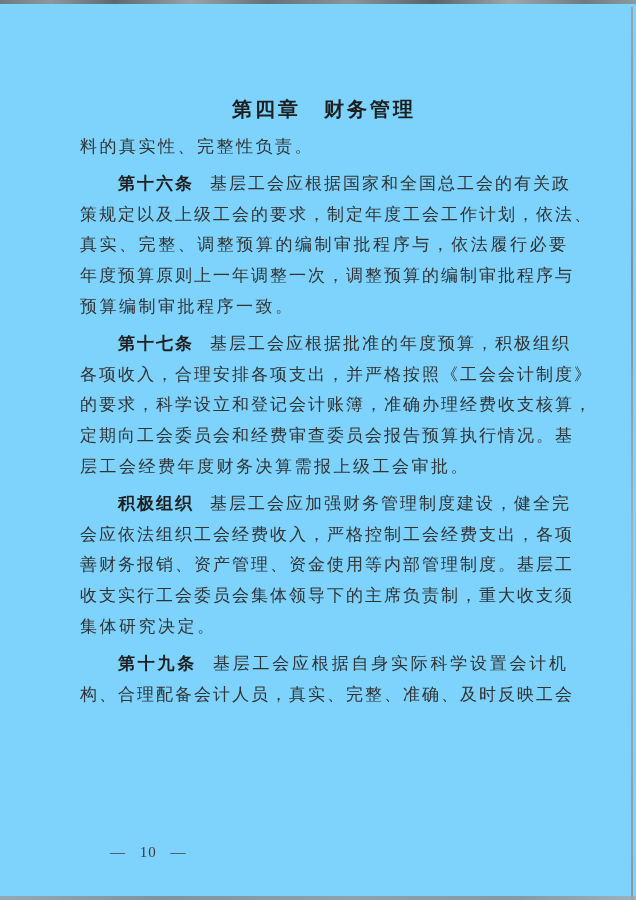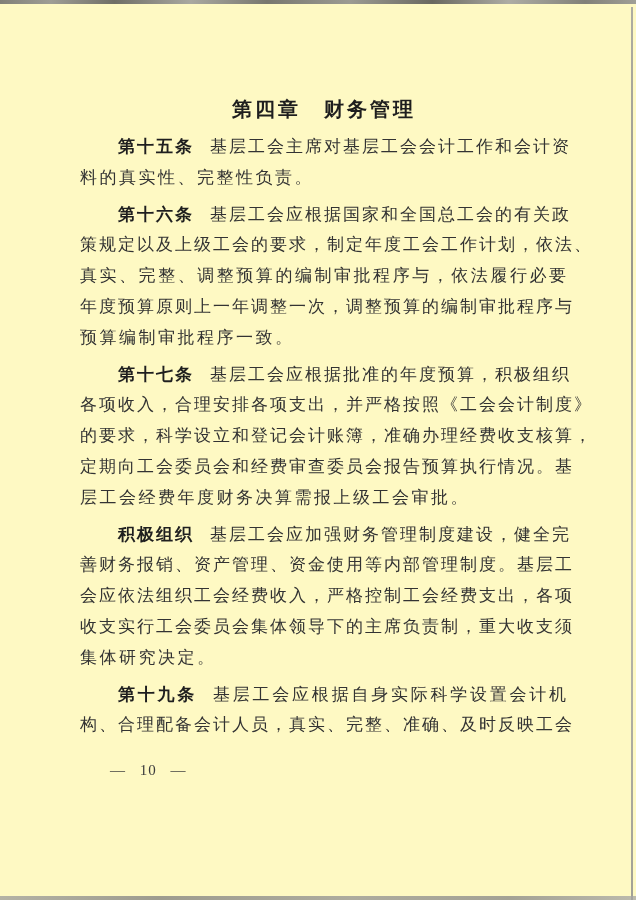--- a/index.html
+++ b/index.html
@@ -1,21 +1,21 @@
 <!DOCTYPE html>
 <html><head>
 <meta charset="utf-8">
 <style>
   html, body { margin: 0; padding: 0; background: #e8e8e8; }
   .page {
     position: relative;
     width: 636px;
     height: 900px;
     margin: 0 auto;
-    background: #fef9c3;
+    background: #7dd3fc;
     overflow: hidden;
     font-family: "Liberation Serif", serif;
   }
   
   .edge-top {
     position: absolute; top: 0; left: 0; width: 100%; height: 4px;
     background: linear-gradient(90deg,
       #6a6a6a 0%, #8d8d8d 8%, #565656 18%, #9a9a9a 30%, #606060 42%,
       #8a8a8a 55%, #4f4f4f 68%, #9f9f9f 80%, #6b6b6b 92%, #8f8f8f 100%);
     opacity: 0.85;
@@ -59,60 +59,59 @@
   .tline.first { text-indent: 38px; }
   .tline.noflush { text-align-last: left; letter-spacing: 2.5px; }
   .lead {
     font-weight: bold;
     color: #1f1f1f;
     margin-right: 16px;
   }
   .page-number {
     position: absolute;
     left: 110px;
-    top: 762px;
+    top: 844px;
     font-size: 15px;
     color: #3c3c3c;
     letter-spacing: 1px;
     word-spacing: 9px;
   }
 </style>
 </head>
 <body>
 
 <div class="page">
   <div class="edge-top"></div>
   <div class="edge-right"></div>
   <div class="edge-bottom"></div>
 
   <div class="content">
     <div class="doc-title">第四章　财务管理</div>
     <div>
         <div class="para">
-          <div class="tline first"><span class="lead">第十五条</span>基层工会主席对基层工会会计工作和会计资</div>
           <div class="tline noflush">料的真实性、完整性负责。</div>
         </div>
         <div class="para">
           <div class="tline first"><span class="lead">第十六条</span>基层工会应根据国家和全国总工会的有关政</div>
           <div class="tline">策规定以及上级工会的要求，制定年度工会工作计划，依法、</div>
           <div class="tline">真实、完整、调整预算的编制审批程序与，依法履行必要</div>
           <div class="tline">年度预算原则上一年调整一次，调整预算的编制审批程序与</div>
           <div class="tline noflush">预算编制审批程序一致。</div>
         </div>
         <div class="para">
           <div class="tline first"><span class="lead">第十七条</span>基层工会应根据批准的年度预算，积极组织</div>
           <div class="tline">各项收入，合理安排各项支出，并严格按照《工会会计制度》</div>
           <div class="tline">的要求，科学设立和登记会计账簿，准确办理经费收支核算，</div>
           <div class="tline">定期向工会委员会和经费审查委员会报告预算执行情况。基</div>
           <div class="tline noflush">层工会经费年度财务决算需报上级工会审批。</div>
         </div>
         <div class="para">
           <div class="tline first"><span class="lead">积极组织</span>基层工会应加强财务管理制度建设，健全完</div>
+          <div class="tline">会应依法组织工会经费收入，严格控制工会经费支出，各项</div>
           <div class="tline">善财务报销、资产管理、资金使用等内部管理制度。基层工</div>
-          <div class="tline">会应依法组织工会经费收入，严格控制工会经费支出，各项</div>
           <div class="tline">收支实行工会委员会集体领导下的主席负责制，重大收支须</div>
           <div class="tline noflush">集体研究决定。</div>
         </div>
         <div class="para">
           <div class="tline first"><span class="lead">第十九条</span>基层工会应根据自身实际科学设置会计机</div>
           <div class="tline">构、合理配备会计人员，真实、完整、准确、及时反映工会</div>
         </div>
       </div>
   </div>
 

